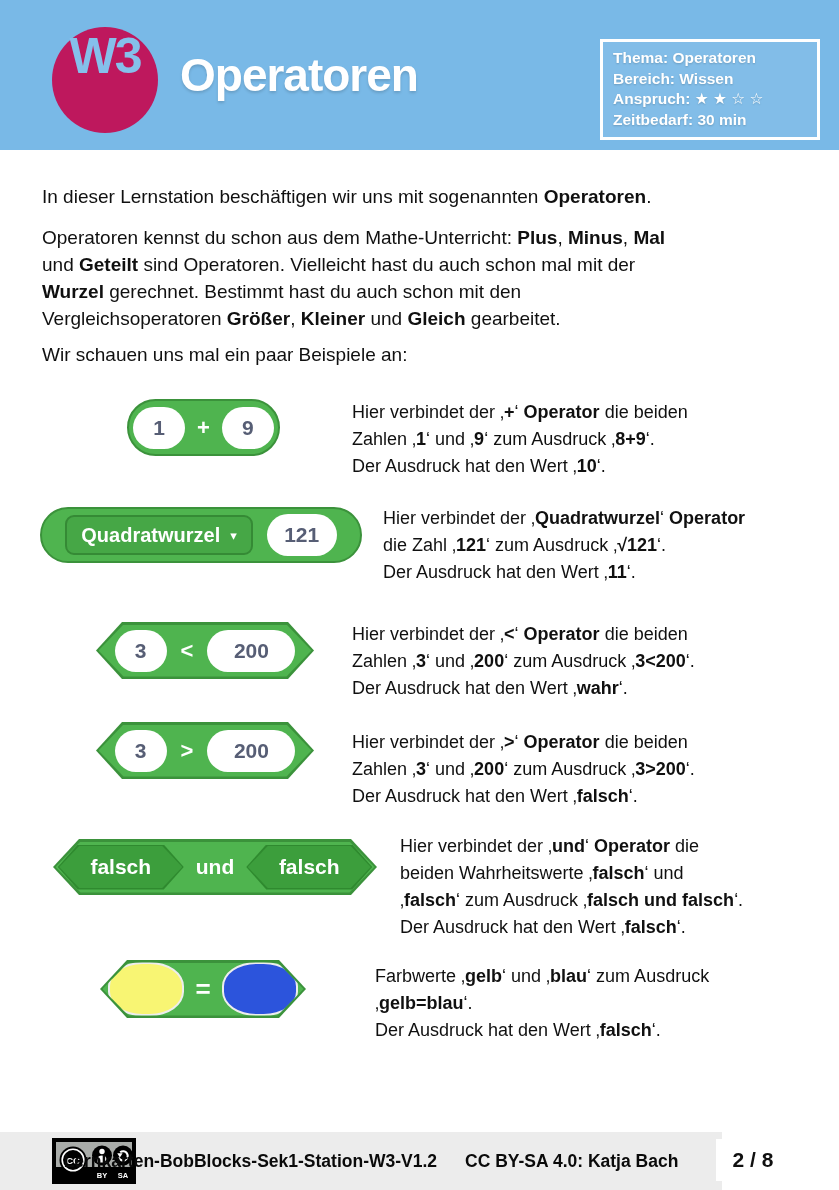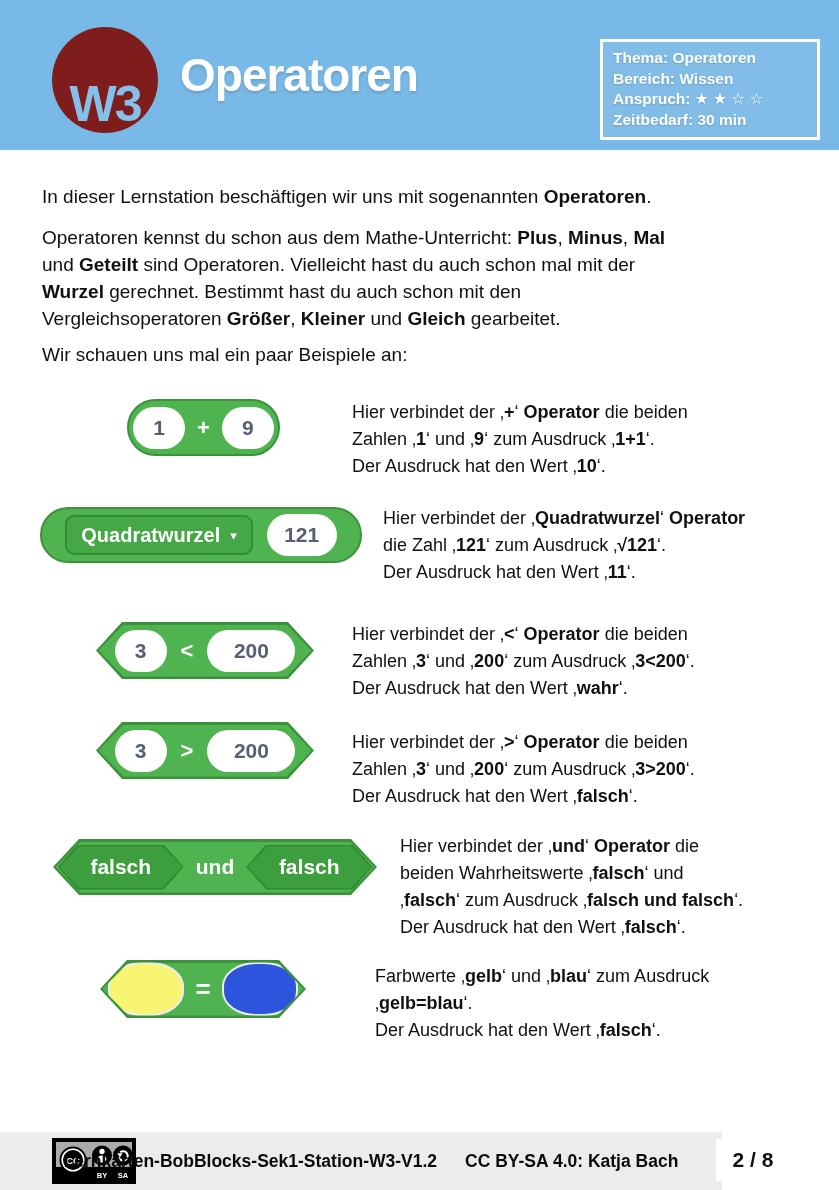--- a/index.html
+++ b/index.html
@@ -2,21 +2,21 @@
 <html lang="de"><head>
 <meta charset="utf-8">
 <style>
   html,body{margin:0;padding:0;background:#fff;}
   .page{position:relative;width:839px;height:1190px;background:#fff;overflow:hidden;
         font-family:"Liberation Sans","DejaVu Sans",sans-serif;color:#101010;}
 
   
   .hdr{position:absolute;left:0;top:0;width:839px;height:150px;background:#79B9E7;}
   .badge{position:absolute;left:52px;top:27px;width:106px;height:106px;border-radius:50%;
-         background:#7f1d1d;display:flex;align-items:flex-end;justify-content:center;}
+         background:#be185d;display:flex;align-items:flex-start;justify-content:center;}
   .badge span{color:#85C0EB;font-weight:bold;font-size:50px;letter-spacing:-2px;}
   .hdr-title{position:absolute;left:180px;top:48px;font-size:46px;font-weight:bold;color:#fff;
              text-shadow:0 2px 3px rgba(0,0,0,.15);letter-spacing:-1px;}
   .infobox{position:absolute;left:600px;top:39px;width:188px;border:3px solid #fff;
            background:rgba(255,255,255,.07);padding:6px 16px 7px 10px;color:#fff;font-weight:bold;
            font-size:15.5px;line-height:20.5px;text-shadow:0 1px 2px rgba(0,0,0,.18);white-space:nowrap;}
 
   
   .para{position:absolute;font-size:19px;line-height:27px;white-space:nowrap;}
   .tcol{position:absolute;font-size:18px;line-height:27px;white-space:nowrap;}
@@ -88,21 +88,21 @@
   </div>
   <div class="para" style="left:42px;top:341px;">Wir schauen uns mal ein paar Beispiele an:</div>
 
   <div class="rpill" style="left:127px;top:399px;width:153px;height:57px;">
     <span class="pill small">1</span>
     <span class="op">+</span>
     <span class="pill small">9</span>
   </div>
   <div class="tcol" style="left:352px;top:399px;">
     <div>Hier verbindet der ‚<b>+</b>‘ <b>Operator</b> die beiden</div>
-    <div>Zahlen ‚<b>1</b>‘ und ‚<b>9</b>‘ zum Ausdruck ‚<b>1+1</b>‘.</div>
+    <div>Zahlen ‚<b>1</b>‘ und ‚<b>9</b>‘ zum Ausdruck ‚<b>8+9</b>‘.</div>
     <div>Der Ausdruck hat den Wert ‚<b>10</b>‘.</div>
   </div>
 
   <div class="rpill" style="left:40px;top:507px;width:322px;height:56px;gap:14px;">
     <span class="dd">
       <span>Quadratwurzel</span>
       <span class="arr">▾</span>
     </span>
     <span class="pill mid">121</span>
   </div>

